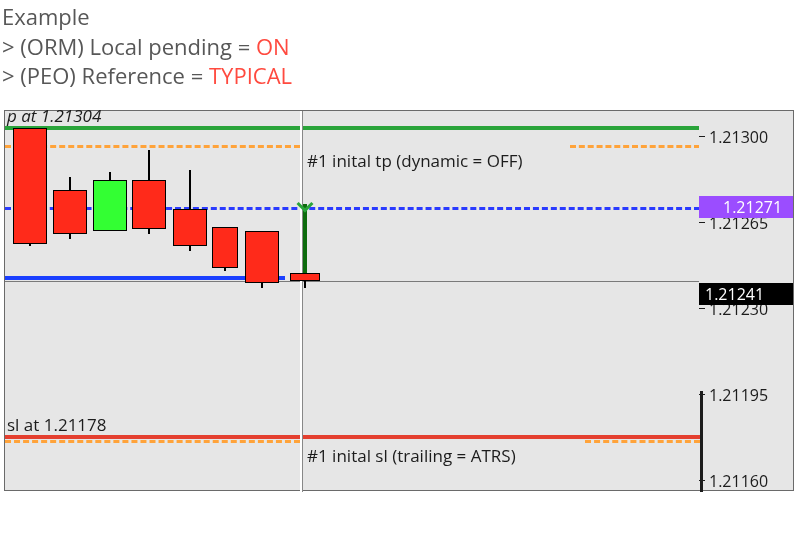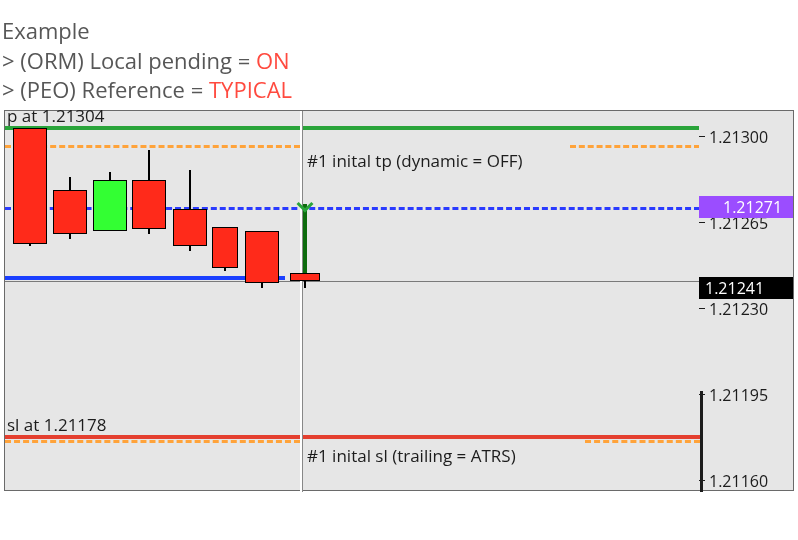--- a/index.html
+++ b/index.html
@@ -1,18 +1,18 @@
 <!DOCTYPE html>
 <html><head>
 <meta charset="utf-8">
 <style>
   * { box-sizing: border-box; margin: 0; padding: 0; }
   html, body { width: 798px; height: 540px; font-family: "Open Sans", "Segoe UI", Arial, sans-serif; background: #fff; }
   .page { width: 798px; height: 540px; position: relative; }
-  .header { padding: 16px 2px 6px 2px; font-size: 22px; line-height: 1.35; color: #575757; }
+  .header { padding: 2px 2px 6px 2px; font-size: 22px; line-height: 1.35; color: #575757; }
   .header .ex { color: #575757; }
   .header .line { color: #575757; }
   .header .line .val { color: #ff4a3f; }
   .chart-wrap { position: absolute; left: 4px; top: 110px; width: 790px; height: 381px; border: 1px solid #6a6a6a; background: #e6e6e6; }
   .plot { position: absolute; left: 0; top: 0; width: 695px; height: 381px; }
   .axis { position: absolute; right: 0; top: 0; width: 94px; height: 280px; background: #e6e6e6; }
   .axis-border { position: absolute; left: 695px; top: 0; width: 0; height: 381px; border-left: 3px solid #1c1c1c; }
   .tick { position: absolute; left: 10px; font-size: 16px; color: #1c1c1c; }
   .tick-mark { position: absolute; right: 88px; width: 6px; height: 0; border-top: 1px solid #1c1c1c; }
   .price-badge { position: absolute; left: 0; width: 94px; height: 22px; font-size: 16px; color: #fff; line-height: 22px; padding-left: 6px; }
@@ -47,21 +47,21 @@
         <div style="position: absolute; top: 14.7484px; left: 0px; width: 695px; height: 0px; border-top: 4px solid rgb(42, 164, 58);"></div>
         <div style="position: absolute; top: 34.4129px; left: 0px; width: 295px; height: 0px; border-top: 3px dashed rgb(255, 163, 58);"></div>
         <div style="position: absolute; top: 34.4129px; left: 565px; width: 130px; height: 0px; border-top: 3px dashed rgb(255, 163, 58);"></div>
         <div style="position: absolute; top: 95.8645px; left: 0px; width: 695px; height: 0px; border-top: 3px dashed rgb(42, 59, 255);"></div>
         <div style="position: absolute; top: 164.69px; left: 0px; width: 280px; height: 0px; border-top: 4px solid rgb(26, 63, 255);"></div>
         <div style="position: absolute; top: 169.606px; left: 0px; width: 695px; height: 0px; border-top: 1px solid rgb(122, 122, 122);"></div>
         <div style="position: absolute; top: 324.465px; left: 0px; width: 695px; height: 0px; border-top: 4px solid rgb(228, 63, 47);"></div>
         <div style="position: absolute; top: 329.381px; left: 0px; width: 295px; height: 0px; border-top: 3px dashed rgb(255, 163, 58);"></div>
         <div style="position: absolute; top: 329.381px; left: 580px; width: 115px; height: 0px; border-top: 3px dashed rgb(255, 163, 58);"></div>
         <div class="vline" style="left: 295px;"></div>
-        <div class="label" style="left: 2px; top: -7.25161px;">p at 1.21304</div>
+        <div class="label" style="left: 2px; top: -7.25161px; font-style: italic;">p at 1.21304</div>
         <div class="label" style="left: 302px; top: 38.4129px;">#1 inital tp (dynamic = OFF)</div>
         <div class="label" style="left: 2px; top: 302.465px;">sl at 1.21178</div>
         <div class="label" style="left: 302px; top: 333.381px;">#1 inital sl (trailing = ATRS)</div>
         <div class="candle-wick" style="left: 24px; top: 17.2065px; height: 117.987px;"></div>
         <div class="candle-body red" style="left: 8px; width: 34px; top: 17.2065px; height: 115.529px;"></div>
         <div class="candle-wick" style="left: 64px; top: 66.3677px; height: 61.4516px;"></div>
         <div class="candle-body red" style="left: 48px; width: 34px; top: 78.6581px; height: 44.2452px;"></div>
         <div class="candle-wick" style="left: 104px; top: 61.4516px; height: 58.9935px;"></div>
         <div class="candle-body green" style="left: 88px; width: 34px; top: 68.8258px; height: 51.6194px;"></div>
         <div class="candle-wick" style="left: 143px; top: 39.329px; height: 83.5742px;"></div>
@@ -83,17 +83,17 @@
         <div class="tick-mark" style="top: 24.5806px;"></div>
         <div class="tick" style="top: 100.613px;">1.21265</div>
         <div class="tick-mark" style="top: 110.613px;"></div>
         <div class="tick" style="top: 186.645px; text-align: right;">1.21230</div>
         <div class="tick-mark" style="top: 196.645px;"></div>
         <div class="tick" style="top: 272.677px;">1.21195</div>
         <div class="tick-mark" style="top: 282.677px;"></div>
         <div class="tick" style="top: 358.71px;">1.21160</div>
         <div class="tick-mark" style="top: 368.71px;"></div>
         <div class="price-badge badge-purple" style="top: 84.8645px;">1.21271</div>
-        <div class="price-badge badge-black" style="top: 166px;">1.21241</div>
+        <div class="price-badge badge-black" style="top: 172px;">1.21241</div>
       </div>
   </div>
 
 </div>
 
 </body></html>

